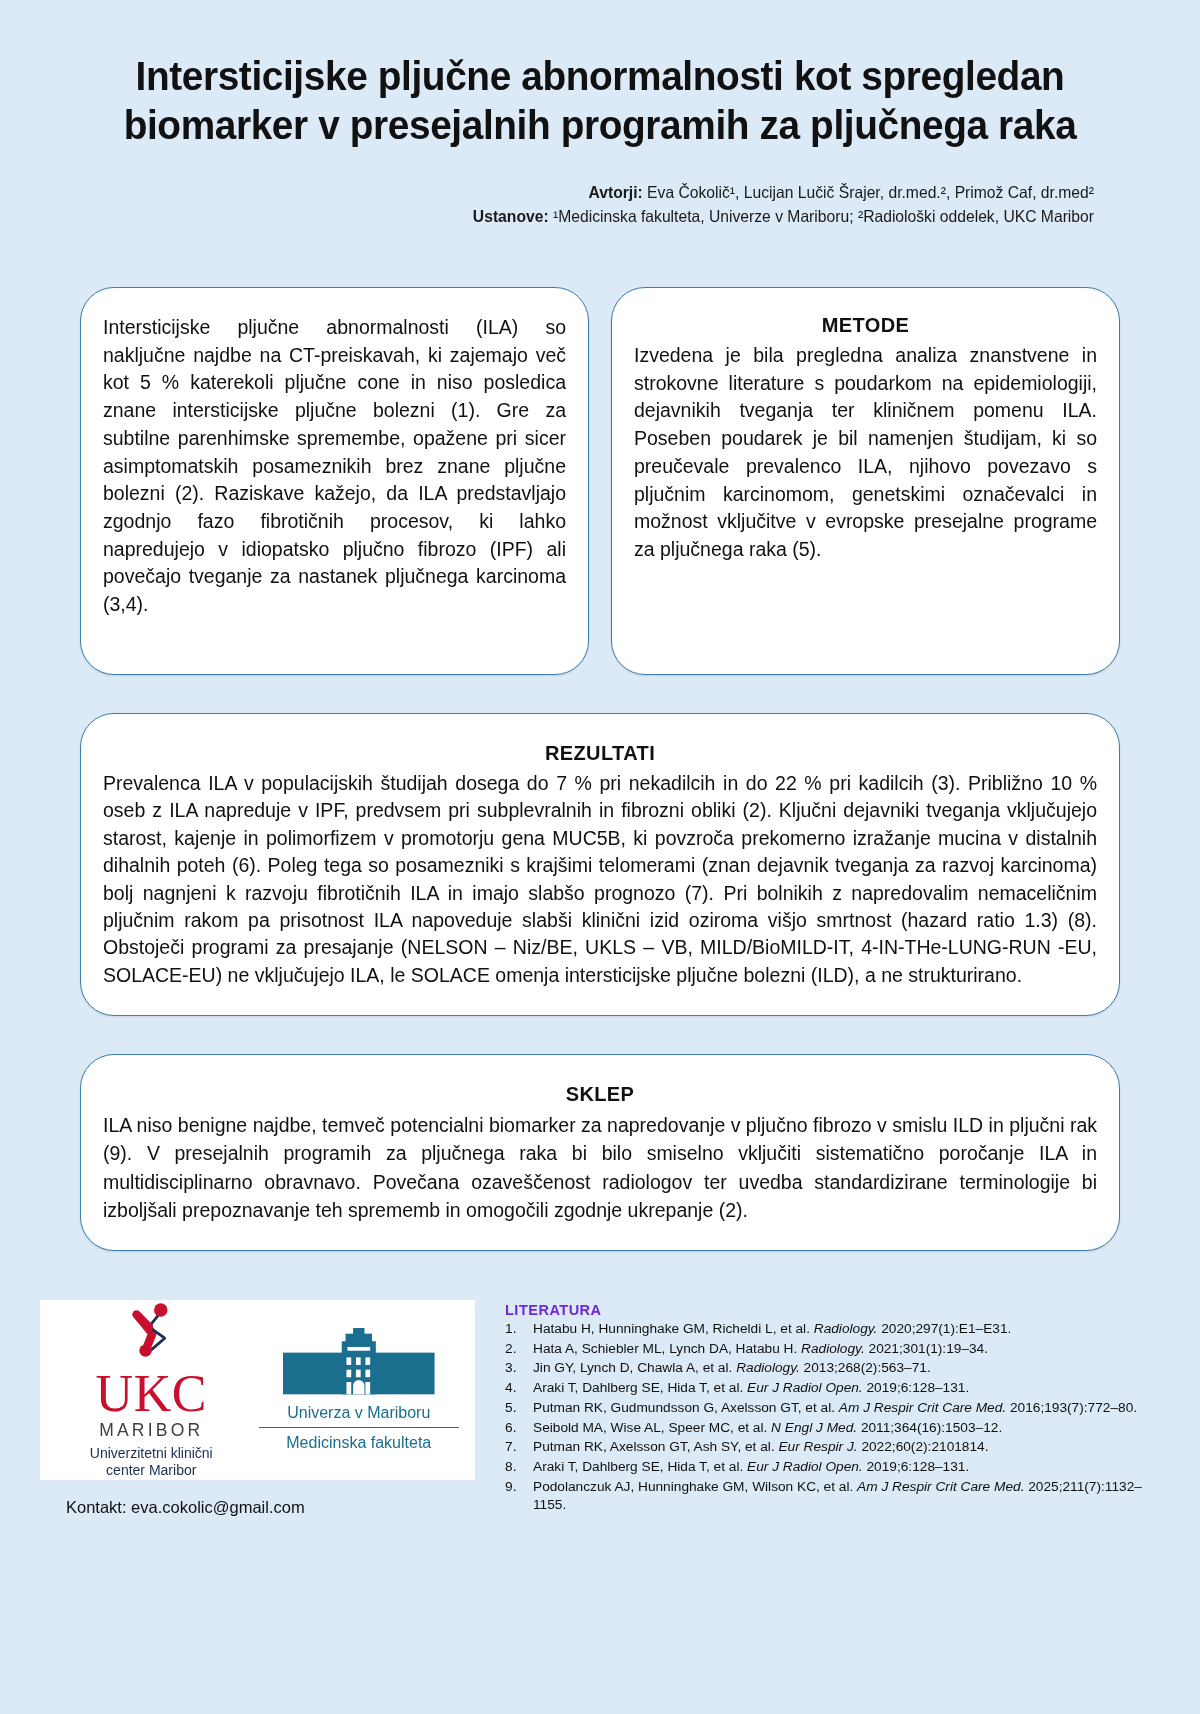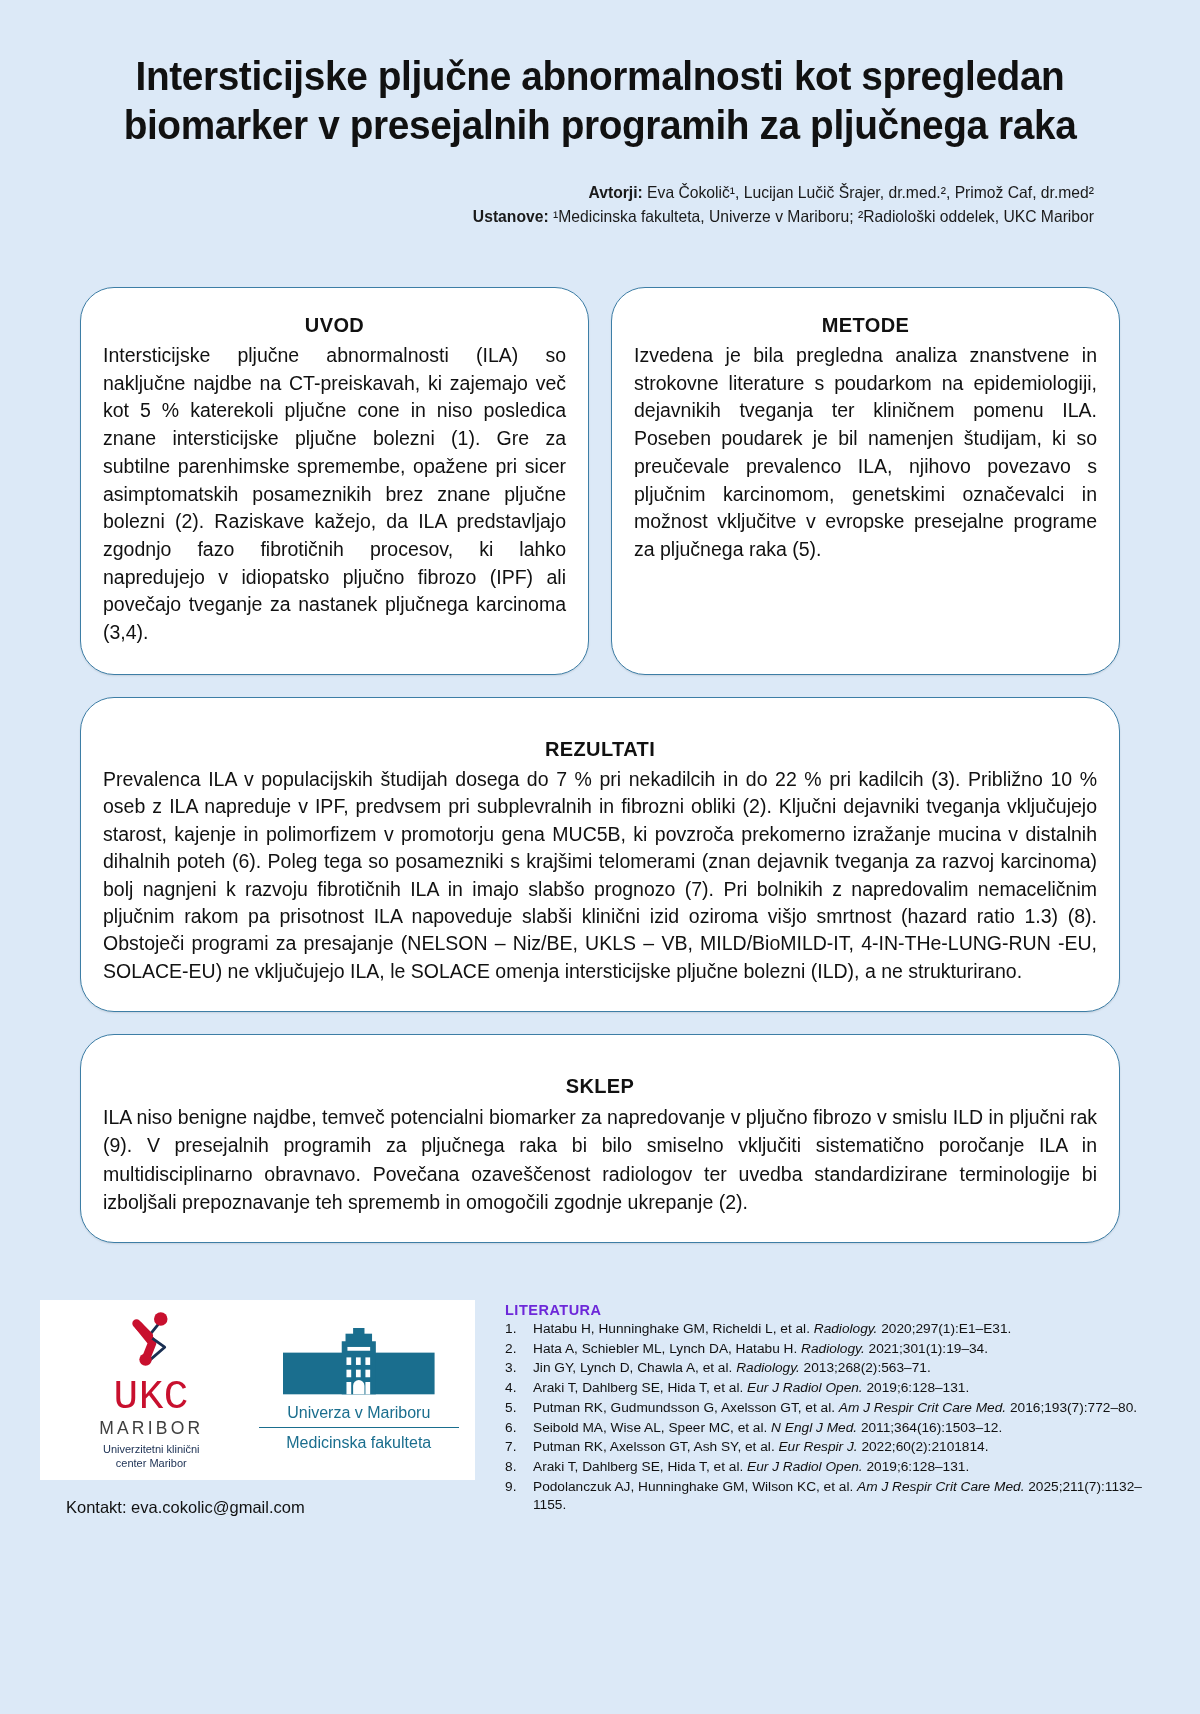--- a/index.html
+++ b/index.html
@@ -55,21 +55,21 @@
     hyphens: none;
   }
 
   
   .row-top { display: flex; gap: 22px; margin-top: 58px; }
   .col { flex: 1 1 0; }
   .card-uvod   { padding: 26px 22px 24px 22px; min-height: 388px; }
   .card-metode { padding: 26px 22px 24px 22px; min-height: 388px; }
 
   
-  .card-wide { margin-top: 22px; padding: 40px 22px 26px 22px; }
+  .card-wide { margin-top: 38px; padding: 28px 22px 26px 22px; }
   .card-rez .card-body { font-size: 19.5px; line-height: 1.405; transform: none; }
   .card-skl .card-body { font-size: 19.5px; line-height: 1.45; }
 
   
   .footer {
     position: absolute;
     left: 40px; right: 40px;
     top: 1300px;
     display: flex;
     align-items: flex-start;
@@ -78,30 +78,30 @@
   .logos-wrap { width: 435px; flex: 0 0 435px; }
   .logos {
     background: #ffffff;
     width: 435px; height: 180px;
     display: flex; align-items: center; justify-content: space-around;
     padding: 8px 10px;
   }
   .logo-ukc { width: 190px; text-align: center; }
   .ukc-mark { height: 62px; margin-bottom: 2px; }
   .ukc-word {
-    color: #c8102e; font-size: 41px; font-weight: 400;
+    color: #c8102e; font-size: 52px; font-weight: 400;
     letter-spacing: 0.5px; line-height: 0.95;
-    font-family: Liberation Mono, monospace;
+    font-family: Liberation Serif, serif;
   }
   .ukc-sub {
     color: #404040; font-size: 17.5px; letter-spacing: 3.2px;
     line-height: 1.15; margin-top: 1px;
   }
   .ukc-tag {
-    color: #1a2f52; font-size: 11px; line-height: 1.2; margin-top: 5px;
+    color: #1a2f52; font-size: 14px; line-height: 1.2; margin-top: 5px;
   }
   .logo-um { width: 200px; text-align: center; }
   .um-mark { height: 72px; display: block; margin: 0 auto 4px auto; }
   .um-line1 { color: #1a6e8e; font-size: 16px; padding-bottom: 5px; }
   .um-rule { height: 1.2px; background: #1a6e8e; width: 100%; }
   .um-line2 { color: #1a6e8e; font-size: 16px; padding-top: 6px; }
   .contact {
     margin-top: 18px;
     font-size: 16.5px;
     color: #111;
@@ -144,21 +144,20 @@
     </div>
     <div class="institutions">
       <span class="lbl">Ustanove:</span>
       <span>¹Medicinska fakulteta, Univerze v Mariboru; ²Radiološki oddelek, UKC Maribor</span>
     </div>
   </div>
 
   <div class="row-top">
     <div class="col">
       <div class="card card-uvod">
-        <div class="card-title">UVOD</div>
         <div class="card-body">Intersticijske pljučne abnormalnosti (ILA) so naključne najdbe na CT-preiskavah, ki zajemajo več kot 5 % katerekoli pljučne cone in niso posledica znane intersticijske pljučne bolezni (1). Gre za subtilne parenhimske spremembe, opažene pri sicer asimptomatskih posameznikih brez znane pljučne bolezni (2). Raziskave kažejo, da ILA predstavljajo zgodnjo fazo fibrotičnih procesov, ki lahko napredujejo v idiopatsko pljučno fibrozo (IPF) ali povečajo tveganje za nastanek pljučnega karcinoma (3,4).</div>
       </div>
     </div>
     <div class="col">
       <div class="card card-metode">
         <div class="card-title">METODE</div>
         <div class="card-body">Izvedena je bila pregledna analiza znanstvene in strokovne literature s poudarkom na epidemiologiji, dejavnikih tveganja ter kliničnem pomenu ILA. Poseben poudarek je bil namenjen študijam, ki so preučevale prevalenco ILA, njihovo povezavo s pljučnim karcinomom, genetskimi označevalci in možnost vključitve v evropske presejalne programe za pljučnega raka (5).</div>
       </div>
     </div>
   </div>

